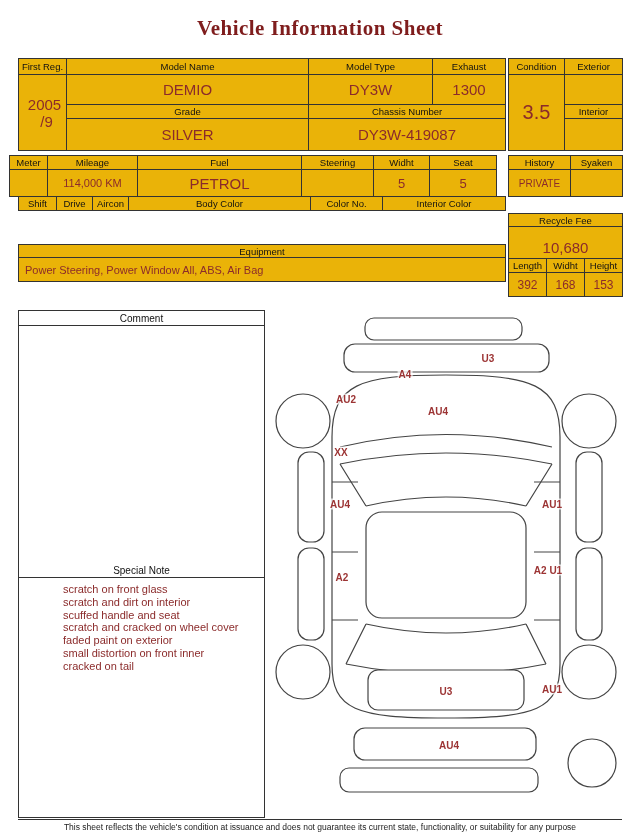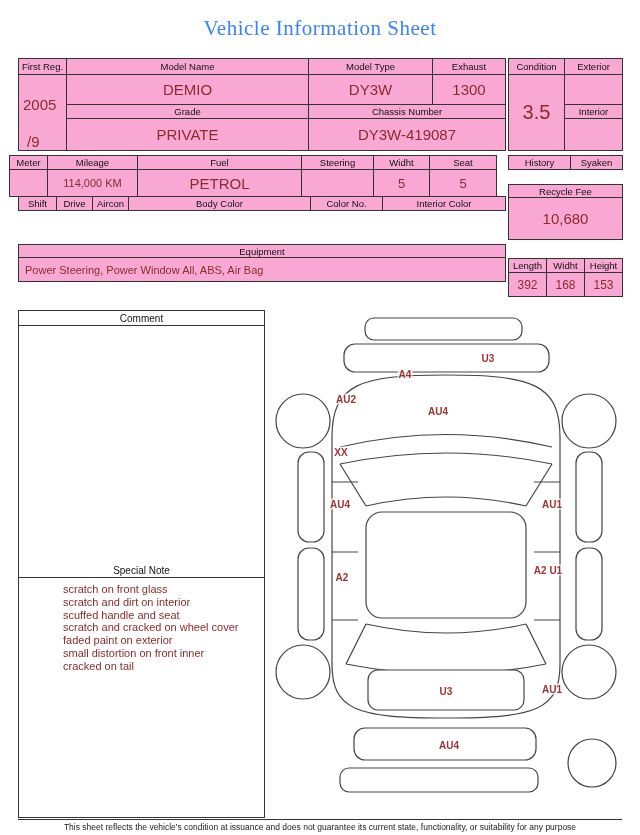--- a/index.html
+++ b/index.html
@@ -4,34 +4,34 @@
 <style>
   * { margin:0; padding:0; box-sizing:border-box; }
   html,body { background:#ffffff; }
   .page {
     position:relative; width:640px; height:835px; background:#fff;
     font-family:"Liberation Sans", sans-serif; overflow:hidden; margin:0 auto;
   }
   .page-title {
     position:absolute; top:16px; left:0; width:100%;
     text-align:center; font-family:"Liberation Serif", serif;
-    font-size:21px; font-weight:400; color:#3b82f6; letter-spacing:0.5px;
-  }
-  table.tbl { position:absolute; border-collapse:collapse; table-layout:fixed; background:#f9a8d4; }
+    font-size:21px; font-weight:700; color:#7f1d1d; letter-spacing:0.5px;
+  }
+  table.tbl { position:absolute; border-collapse:collapse; table-layout:fixed; background:#eab308; }
   table.tbl td { border:1px solid #333; text-align:center; vertical-align:middle; overflow:hidden; padding:0; }
   td.lbl { font-size:9.5px; color:#111; }
   td.val { color:#8b2b2b; font-weight:500; }
   .v19 { font-size:20px; }
   .v15 { font-size:15px; }
   .v13 { font-size:13px; }
   .v12 { font-size:12px; }
   .v11 { font-size:11px; }
   .v10 { font-size:10px; }
   .left-pad { text-align:left !important; padding-left:6px !important; }
-  .firstreg div { text-align:left; font-size:15px; line-height:17px;margin-top:20px; }
+  .firstreg div { text-align:center; font-size:15px; line-height:17px; }
   .firstreg div:first-child { padding-left:4px; }
   .firstreg div:last-child { padding-left:8px; }
   .comment-box {
     position:absolute; left:18px; top:310px; width:247px; height:508px;
     border:1px solid #333; background:#fff;
   }
   .section-label {
     font-size:10px; color:#111; text-align:center; height:15px; line-height:15px;
     border-bottom:1px solid #333;
   }
@@ -81,21 +81,21 @@
       </td>
       <td class="val v15">DEMIO</td>
       <td class="val v15">DY3W</td>
       <td class="val v15">1300</td>
     </tr>
     <tr style="height:14px">
       <td class="lbl">Grade</td>
       <td class="lbl" colspan="2">Chassis Number</td>
     </tr>
     <tr style="height:32px">
-      <td class="val v15">PRIVATE</td>
+      <td class="val v15">SILVER</td>
       <td class="val v15" colspan="2">DY3W-419087</td>
     </tr>
   </tbody>
     </table>
 
   <table class="tbl" style="left:508px; top:58px; width:114px;">
     <colgroup>
         <col style="width:56px">
         <col style="width:58px">
       </colgroup>
@@ -184,24 +184,28 @@
   <table class="tbl" style="left:508px; top:155px; width:114px;">
     <colgroup>
         <col style="width:62px">
         <col style="width:52px">
       </colgroup>
     <tbody>
         <tr style="height:14px">
       <td class="lbl">History</td>
       <td class="lbl">Syaken</td>
     </tr>
-  </tbody>
-    </table>
-
-  <table class="tbl" style="left:508px; top:184px; width:114px;">
+    <tr style="height:27px">
+      <td class="val v10">PRIVATE</td>
+      <td class="val v10"></td>
+    </tr>
+  </tbody>
+    </table>
+
+  <table class="tbl" style="left:508px; top:213px; width:114px;">
     <colgroup>
         <col style="width:114px">
       </colgroup>
     <tbody>
         <tr style="height:13px">
       <td class="lbl">Recycle Fee</td>
     </tr>
     <tr style="height:42px">
       <td class="val v15">10,680</td>
     </tr>

